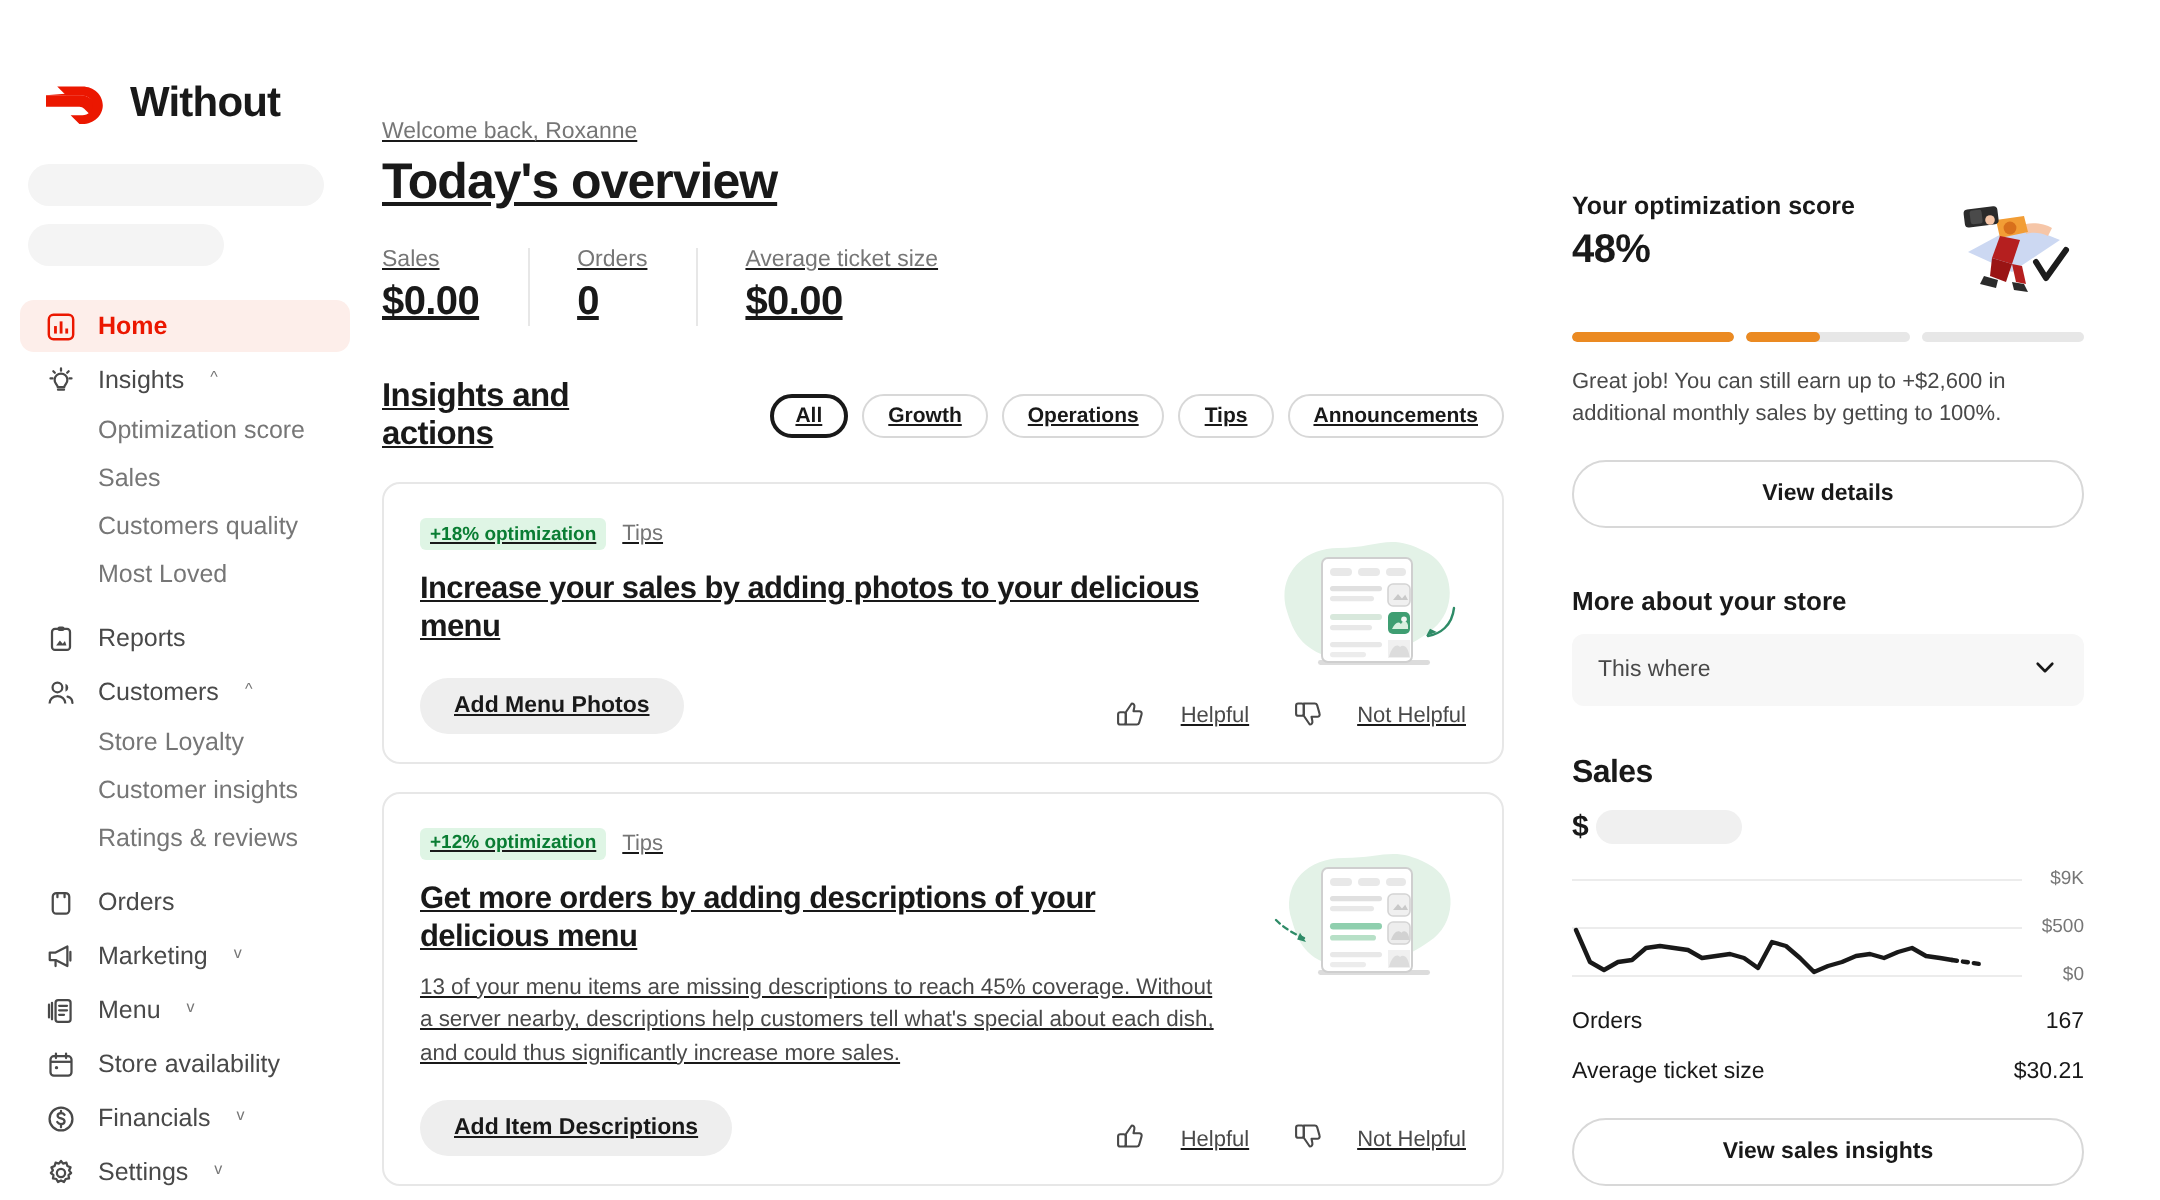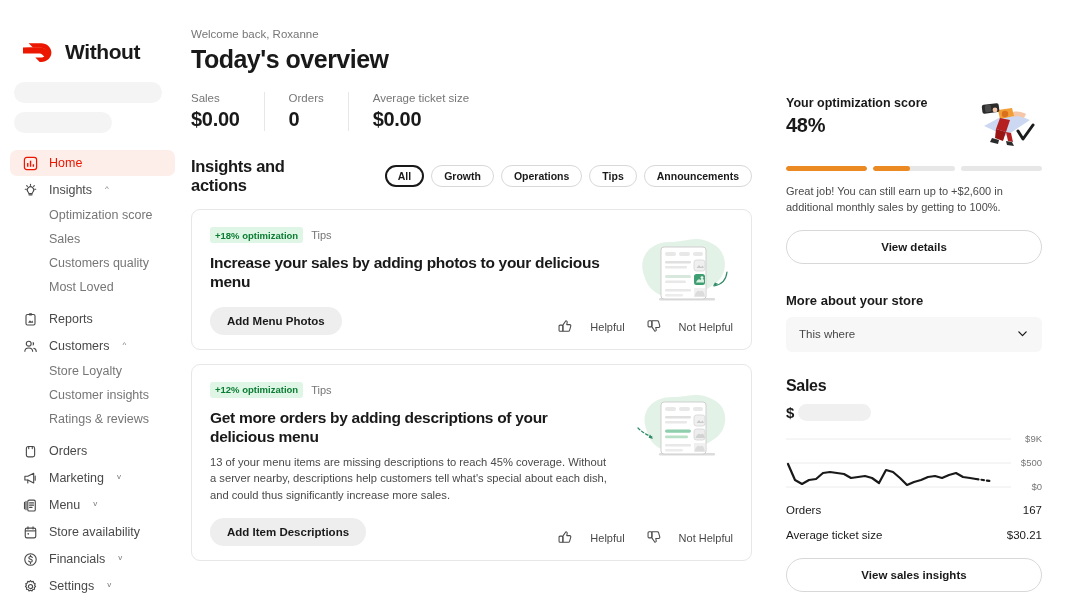--- a/index.html
+++ b/index.html
@@ -22,34 +22,34 @@
   .skel-1 { width: 148px; margin-top: 18px; }
   .skel-2 { width: 98px; margin-top: 9px; }
 
   .nav { margin-top: 17px; }
   .nav-item {
     display: flex; align-items: center; gap: 11px;
     height: 26px; margin: 0 10px; padding-left: 12px;
     border-radius: 7px; cursor: pointer;
     font-size: 12.5px; color: #494949;
   }
-  .nav-item.active { background: #fdeeea; color: #eb1700; font-weight: 400; }
+  .nav-item.active { background: #fdeeea; color: #eb1700; font-weight: 700; }
   .nav-item + .nav-item { margin-top: 1px; }
   .nav-ico { width: 16px; height: 16px; flex: 0 0 16px; display: flex; align-items: center; justify-content: center; }
   .nav-ico svg { display: block; }
   .caret { font-size: 8px; color: #767676; margin-left: 2px; line-height: 1; transform: translateY(-1px); }
   .nav-sub {
     display: flex; align-items: center; height: 24px;
     margin: 0 10px; padding-left: 39px;
     font-size: 12.5px; color: #767676; cursor: pointer; border-radius: 7px;
   }
   .nav-group { margin-top: 7px; }
 
   
-  .main { flex: 1 1 auto; padding: 28px 0 0 6px; min-width: 0; }
+  .main { flex: 1 1 auto; padding: 60px 0 0 6px; min-width: 0; text-decoration: underline; }
   .welcome { font-size: 11.5px; color: #767676; margin-bottom: 5px; }
   .page-title { font-size: 25px; font-weight: 700; letter-spacing: -0.5px; margin-bottom: 18px; }
 
   .stats { display: flex; align-items: flex-start; margin-bottom: 26px; }
   .stat { padding-right: 24px; }
   .stat + .stat { border-left: 1px solid #e7e7e7; padding-left: 24px; }
   .stat-label { font-size: 11.5px; color: #767676; margin-bottom: 4px; }
   .stat-value { font-size: 20px; font-weight: 700; letter-spacing: -0.3px; }
 
   .section-bar { display: flex; align-items: center; margin-bottom: 14px; padding-right: 28px; }

